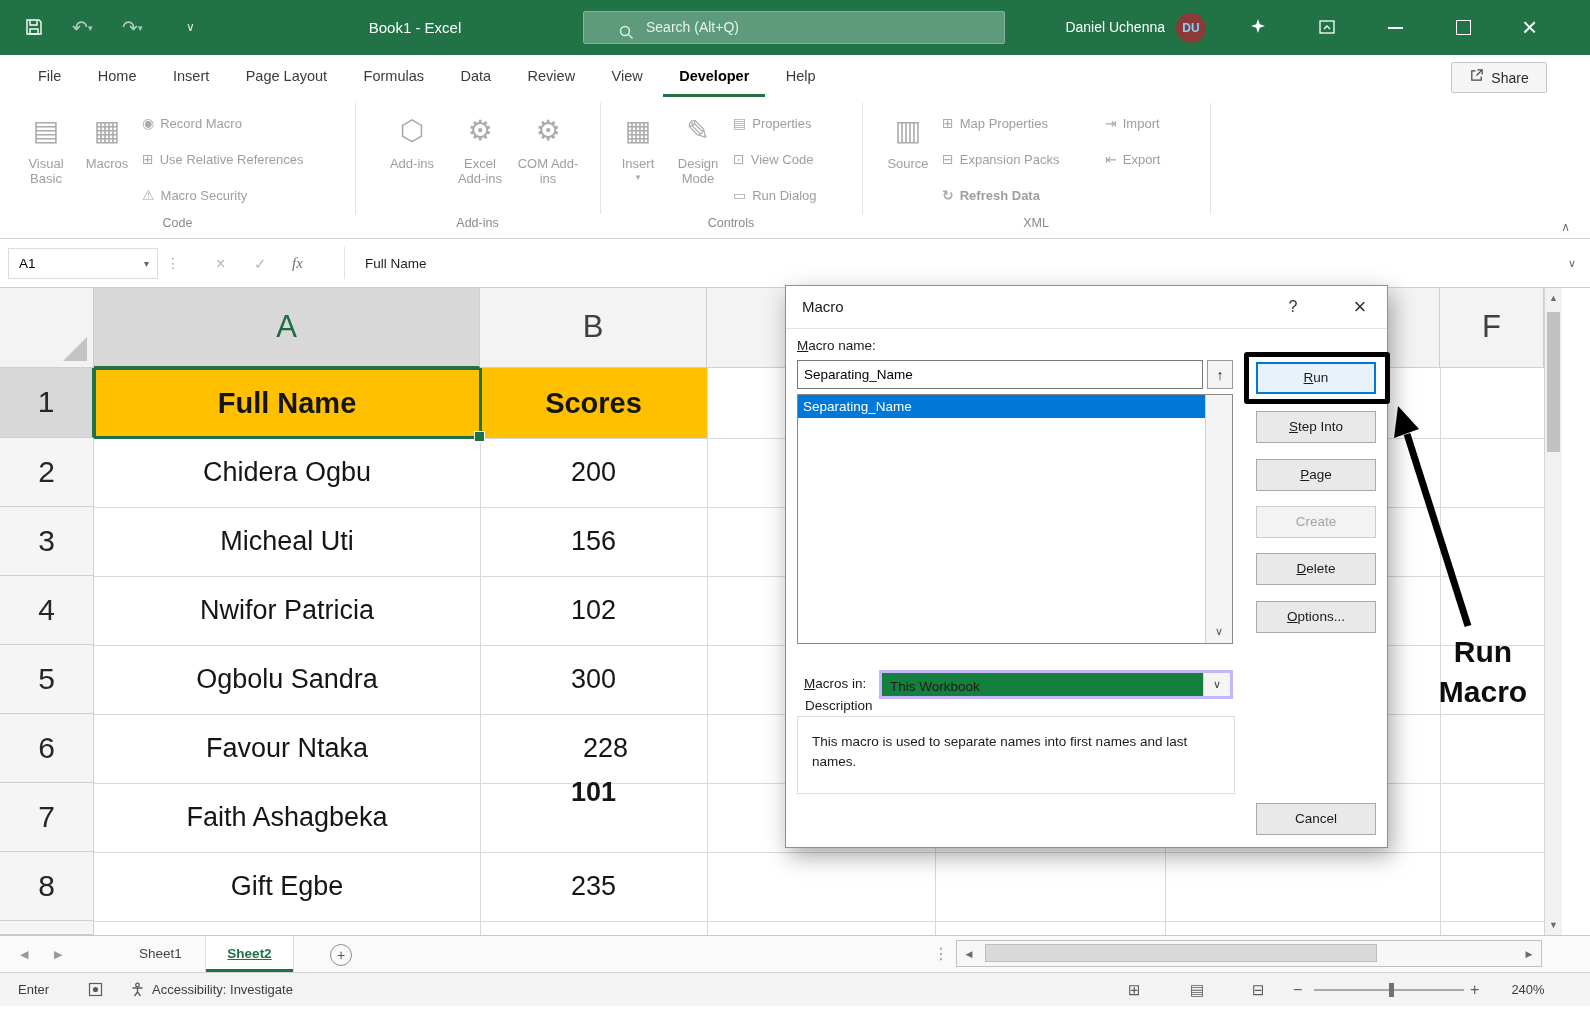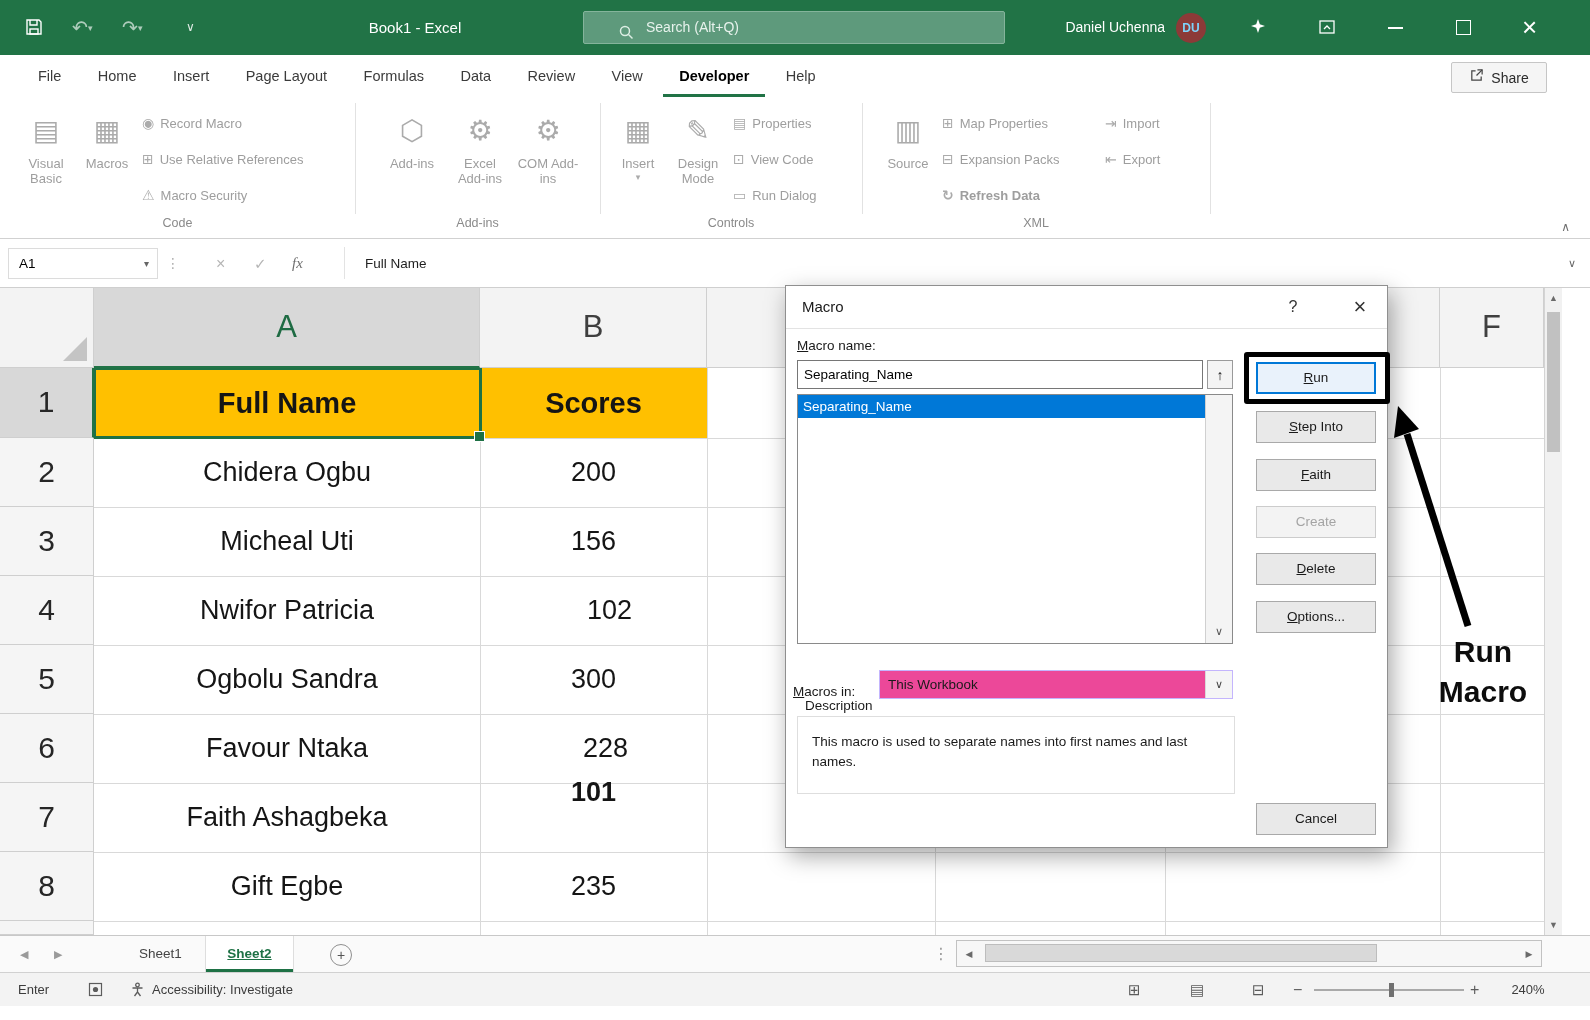--- a/index.html
+++ b/index.html
@@ -211,21 +211,21 @@
       <div class="cell" style="left:0;top:70px;width:386px;height:69px;line-height:69px;font-size:27px;z-index:1;">Chidera Ogbu</div>
       <div class="cell" style="left:0;top:139px;width:386px;height:69px;line-height:69px;font-size:27px;z-index:1;">Micheal Uti</div>
       <div class="cell" style="left:0;top:208px;width:386px;height:69px;line-height:69px;font-size:27px;z-index:1;">Nwifor Patricia</div>
       <div class="cell" style="left:0;top:277px;width:386px;height:69px;line-height:69px;font-size:27px;z-index:1;">Ogbolu Sandra</div>
       <div class="cell" style="left:0;top:346px;width:386px;height:69px;line-height:69px;font-size:27px;z-index:1;">Favour Ntaka</div>
       <div class="cell" style="left:0;top:415px;width:386px;height:69px;line-height:69px;font-size:27px;z-index:1;">Faith Ashagbeka</div>
       <div class="cell" style="left:0;top:484px;width:386px;height:69px;line-height:69px;font-size:27px;z-index:1;">Gift Egbe</div>
 
       <div class="cell" style="left:386px;top:70px;width:227px;height:69px;line-height:69px;font-size:27px;z-index:1;">200</div>
       <div class="cell" style="left:386px;top:139px;width:227px;height:69px;line-height:69px;font-size:27px;z-index:1;">156</div>
-      <div class="cell" style="left:386px;top:208px;width:227px;height:69px;line-height:69px;font-size:27px;z-index:1;padding-left:16px;">102</div>
+      <div class="cell" style="left:386px;top:208px;width:227px;height:69px;line-height:69px;font-size:27px;z-index:1;">102</div>
       <div class="cell" style="left:386px;top:277px;width:227px;height:69px;line-height:69px;font-size:27px;z-index:1;">300</div>
       <div class="cell" style="left:386px;top:346px;width:227px;height:69px;line-height:69px;font-size:27px;z-index:1;padding-left:12px;">228</div>
       <div class="cell" style="left:386px;top:390px;width:227px;height:69px;line-height:69px;font-size:27px;z-index:1;font-weight:bold;">101</div>
       <div class="cell" style="left:386px;top:484px;width:227px;height:69px;line-height:69px;font-size:27px;z-index:1;">235</div>
 
       <div class="a" style="left:-1px;top:-1px;width:389px;height:72px;border:3px solid #1e7145;box-sizing:border-box;z-index:3;">
         <div class="a" style="right:-6px;bottom:-6px;width:9px;height:9px;background:#1e7145;border:1.5px solid #fff;"></div>
       </div>
     </div>
   </div>
@@ -247,33 +247,33 @@
     <input class="a" style="left: 11px; top: 74px; width: 406px; height: 29px; border: 1px solid rgb(118, 118, 118); box-sizing: border-box; padding: 0px 6px; font-size: 13.5px; font-family: &quot;Liberation Sans&quot;, sans-serif;" value="Separating_Name">
     <div class="a ctr" style="left:421px;top:74px;width:26px;height:29px;border:1px solid #9a9a9a;background:#f4f4f4;box-sizing:border-box;font-size:14px;color:#111;font-weight:700;">↑</div>
 
     <div class="a" style="left:11px;top:108px;width:436px;height:250px;border:1px solid #8a8a8a;box-sizing:border-box;background:#fff;">
       <div style="width:408px;height:23px;line-height:23px;background:#0078d7;color:#fff;padding-left:5px;font-size:13.5px;">Separating_Name</div>
       <div class="a" style="right:0;top:0;bottom:0;width:26px;background:#f4f4f4;border-left:1px solid #d0d0d0;">
         <div class="a ctr" style="left:0;right:0;bottom:0;height:24px;color:#555;font-size:11px;">∨</div>
       </div>
     </div>
 
-    <span class="lbl ak" style="left:7px;top:390px;margin-top:8px;">Macros in:</span>
-    <div class="a" style="left:93px;top:384px;width:354px;height:29px;border:1px solid #c4b5fd;box-sizing:border-box;background:#ec4899;">
+    <span class="lbl ak" style="left:18px;top:390px;">Macros in:</span>
+    <div class="a" style="left:93px;top:384px;width:354px;height:29px;border:3px solid #c4b5fd;box-sizing:border-box;background:#15803d;">
       <span class="a" style="left:8px;line-height:27px;font-size:13.5px;">This Workbook</span>
       <div class="a ctr" style="right:0;top:0;bottom:0;width:26px;background:#f5f5f5;border-left:1px solid #d9d9d9;color:#444;font-size:11px;">∨</div>
     </div>
 
     <div class="a" style="left:11px;top:430px;width:436px;height:76px;border:1px solid #dedede;"></div>
     <span class="lbl" style="left:14px;top:412px;background:#fff;padding:0 5px;">Description</span>
     <div class="a" style="left:26px;top:446px;width:404px;font-size:13.5px;line-height:1.45;color:#1a1a1a;">This macro is used to separate names into first names and last names.</div>
 
     <div class="dbtn ak" style="top:76px;background:#e9f2fb;border:2px solid #0078d7;line-height:27px;">Run</div>
     <div class="dbtn ak" style="top:125px;">Step Into</div>
-    <div class="dbtn ak" style="top:173px;">Faith</div>
+    <div class="dbtn ak" style="top:173px;">Page</div>
     <div class="dbtn disabled" style="top:220px;">Create</div>
     <div class="dbtn ak" style="top:267px;">Delete</div>
     <div class="dbtn ak" style="top:315px;">Options...</div>
     <div class="dbtn" style="top:517px;">Cancel</div>
 
     <div class="a" style="left:458px;top:66px;width:146px;height:52px;border:5px solid #000;border-radius:3px;box-sizing:border-box;z-index:5;"></div>
   </div>
 
   <svg class="a" style="left:0;top:0;z-index:30;pointer-events:none;" width="1590" height="1020">
     <line x1="1468" y1="626" x2="1407" y2="434" stroke="#000" stroke-width="7"></line>

